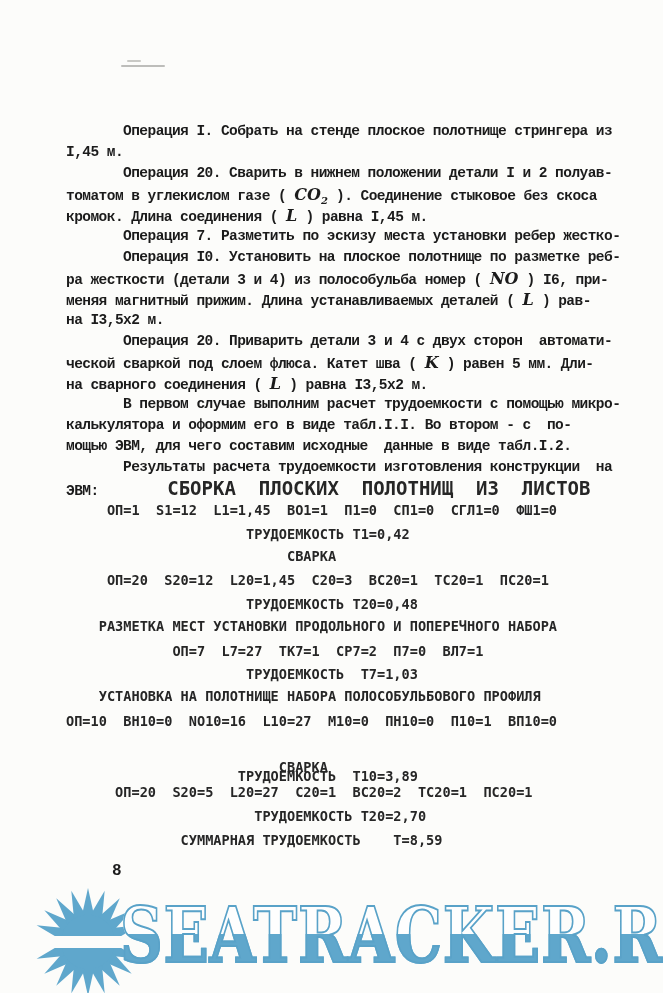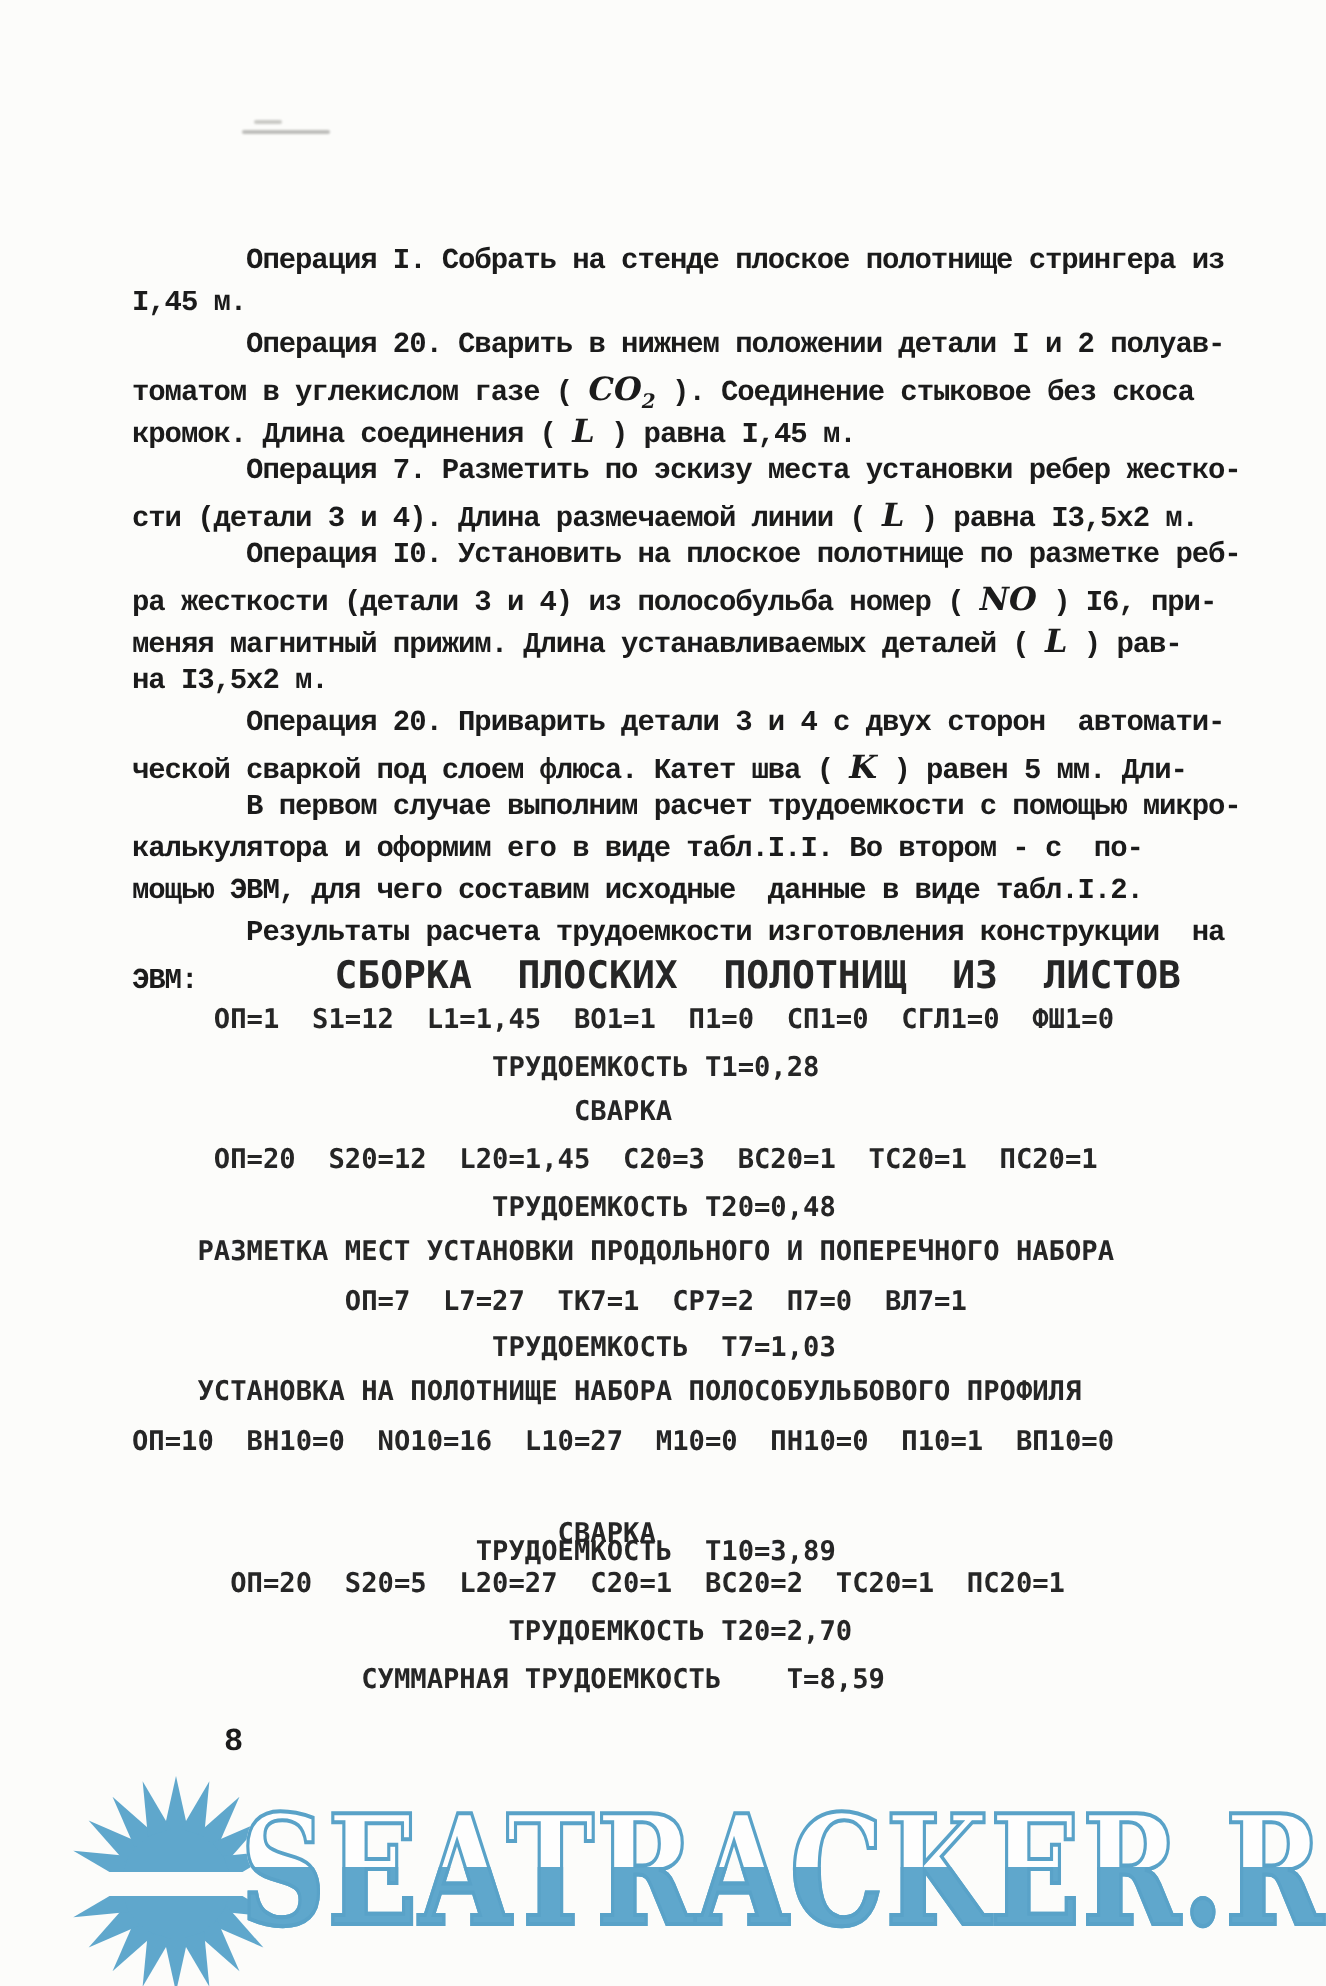--- a/index.html
+++ b/index.html
@@ -89,37 +89,37 @@
     <i></i>
   </div>
 
 <div class="body-text">
     <div class="bline"><span class="seg-t">       Операция I. Собрать на стенде плоское полотнище стрингера из</span></div>
     <div class="bline"><span class="seg-t">I,45 м.</span></div>
     <div class="bline"><span class="seg-t">       Операция 20. Сварить в нижнем положении детали I и 2 полуав-</span></div>
     <div class="bline"><span class="seg-t">томатом в углекислом газе ( </span><span class="seg-m">CO</span><span class="seg-ms">2</span><span class="seg-t"> ). Соединение стыковое без скоса</span></div>
     <div class="bline"><span class="seg-t">кромок. Длина соединения ( </span><span class="seg-m">L</span><span class="seg-t"> ) равна I,45 м.</span></div>
     <div class="bline"><span class="seg-t">       Операция 7. Разметить по эскизу места установки ребер жестко-</span></div>
-    <div class="bline"><span class="seg-t">сти (детали 3 и 4). Длина размечаемой линии ( </span><span class="seg-m">L</span><span class="seg-t"> ) равна I3,5х2 м.</span></div>
     <div class="bline"><span class="seg-t">       Операция I0. Установить на плоское полотнище по разметке реб-</span></div>
     <div class="bline"><span class="seg-t">ра жесткости (детали 3 и 4) из полособульба номер ( </span><span class="seg-m">NO</span><span class="seg-t"> ) I6, при-</span></div>
     <div class="bline"><span class="seg-t">меняя магнитный прижим. Длина устанавливаемых деталей ( </span><span class="seg-m">L</span><span class="seg-t"> ) рав-</span></div>
     <div class="bline"><span class="seg-t">на I3,5х2 м.</span></div>
     <div class="bline"><span class="seg-t">       Операция 20. Приварить детали 3 и 4 с двух сторон  автомати-</span></div>
     <div class="bline"><span class="seg-t">ческой сваркой под слоем флюса. Катет шва ( </span><span class="seg-m">K</span><span class="seg-t"> ) равен 5 мм. Дли-</span></div>
+    <div class="bline"><span class="seg-t">на сварного соединения ( </span><span class="seg-m">L</span><span class="seg-t"> ) равна I3,5х2 м.</span></div>
     <div class="bline"><span class="seg-t">       В первом случае выполним расчет трудоемкости с помощью микро-</span></div>
     <div class="bline"><span class="seg-t">калькулятора и оформим его в виде табл.I.I. Во втором - с  по-</span></div>
     <div class="bline"><span class="seg-t">мощью ЭВМ, для чего составим исходные  данные в виде табл.I.2.</span></div>
     <div class="bline"><span class="seg-t">       Результаты расчета трудоемкости изготовления конструкции  на</span></div>
     <div class="bline"><span class="seg-t">ЭВМ:</span><span class="seg-p">      СБОРКА  ПЛОСКИХ  ПОЛОТНИЩ  ИЗ  ЛИСТОВ</span></div>
   </div>
 
 <div class="printer-output">
     <div class="pline" style="top: 502px;">     ОП=1  S1=12  L1=1,45  ВО1=1  П1=0  СП1=0  СГЛ1=0  ФШ1=0</div>
-    <div class="pline" style="top: 526px;">                      ТРУДОЕМКОСТЬ Т1=0,28</div>
+    <div class="pline" style="top: 526px;">                      ТРУДОЕМКОСТЬ Т1=0,42</div>
     <div class="pline" style="top: 548px;">                           СВАРКА</div>
     <div class="pline" style="top: 572px;">     ОП=20  S20=12  L20=1,45  С20=3  ВС20=1  ТС20=1  ПС20=1</div>
     <div class="pline" style="top: 596px;">                      ТРУДОЕМКОСТЬ Т20=0,48</div>
     <div class="pline" style="top: 618px;">    РАЗМЕТКА МЕСТ УСТАНОВКИ ПРОДОЛЬНОГО И ПОПЕРЕЧНОГО НАБОРА</div>
     <div class="pline" style="top: 643px;">             ОП=7  L7=27  ТК7=1  СР7=2  П7=0  ВЛ7=1</div>
     <div class="pline" style="top: 666px;">                      ТРУДОЕМКОСТЬ  Т7=1,03</div>
     <div class="pline" style="top: 688px;">    УСТАНОВКА НА ПОЛОТНИЩЕ НАБОРА ПОЛОСОБУЛЬБОВОГО ПРОФИЛЯ</div>
     <div class="pline" style="top: 713px;">ОП=10  ВН10=0  NO10=16  L10=27  М10=0  ПН10=0  П10=1  ВП10=0</div>
     <div class="pline" style="top: 768px;">                     ТРУДОЕМКОСТЬ  Т10=3,89</div>
     <div class="pline" style="top: 759px;">                          СВАРКА</div>

